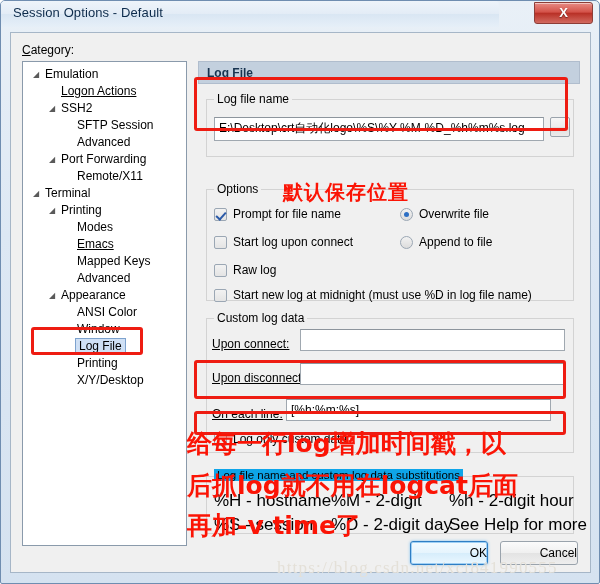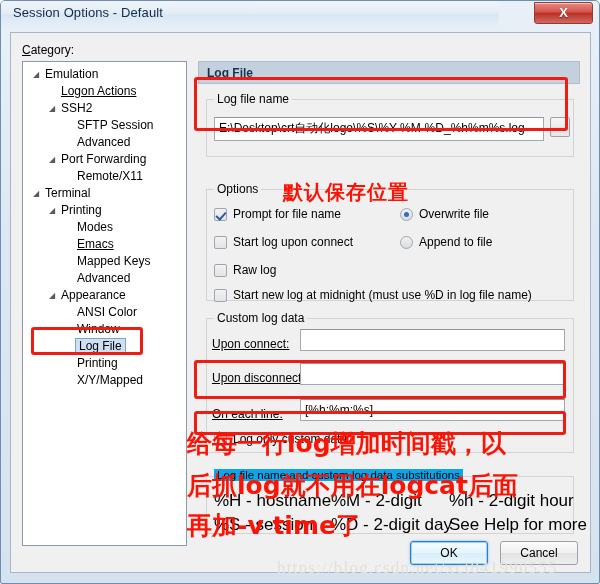--- a/index.html
+++ b/index.html
@@ -262,21 +262,21 @@
     text-align: center;
   }
 
   
   .dlg-btn {
     position: absolute;
     box-sizing: border-box;
     width: 78px; height: 24px;
     font-size: 12px;
     color: #000;
-    text-align: center;
+    text-align: right;
     line-height: 22px;
     border-radius: 3px;
     background: linear-gradient(to bottom, #fbfbfb 0%, #f0f0f0 48%, #e3e3e3 50%, #eeeeee 100%);
     border: 1px solid #9aa3ac;
     cursor: pointer;
   }
   #ok-button {
     border: 1px solid #2f7ec4;
     box-shadow: 0 0 0 1px #9fd0f5 inset, 0 0 3px #7fc0f0;
     background: linear-gradient(to bottom, #f4fbff 0%, #e6f4fd 48%, #d6edfb 50%, #eaf7ff 100%);
@@ -346,21 +346,21 @@
         <div class="tree-item"><span class="arrow" style="left: 24px;">◢</span><span class="tlabel" style="margin-left: 36px;">Printing</span></div>
         <div class="tree-item"><span class="tlabel" style="margin-left: 52px;">Modes</span></div>
         <div class="tree-item"><span class="tlabel" style="margin-left: 52px; text-decoration: underline;">Emacs</span></div>
         <div class="tree-item"><span class="tlabel" style="margin-left: 52px;">Mapped Keys</span></div>
         <div class="tree-item"><span class="tlabel" style="margin-left: 52px;">Advanced</span></div>
         <div class="tree-item"><span class="arrow" style="left: 24px;">◢</span><span class="tlabel" style="margin-left: 36px;">Appearance</span></div>
         <div class="tree-item"><span class="tlabel" style="margin-left: 52px;">ANSI Color</span></div>
         <div class="tree-item"><span class="tlabel" style="margin-left: 52px;">Window</span></div>
         <div class="tree-item selected"><span class="tlabel" style="margin-left: 52px;">Log File</span></div>
         <div class="tree-item"><span class="tlabel" style="margin-left: 52px;">Printing</span></div>
-        <div class="tree-item"><span class="tlabel" style="margin-left: 52px;">X/Y/Mapped</span></div>
+        <div class="tree-item"><span class="tlabel" style="margin-left: 52px;">X/Y/Desktop</span></div>
       </div>
 
     <div id="panel-header">
       <span>Log File</span>
     </div>
 
     <div class="group" style="left:195px; top:66px; width:368px; height:58px;">
       <div class="legend">Log file name</div>
     </div>
     <div class="txtinput" style="left:203px; top:84px; width:330px; height:24px;">E:\Desktop\crt自动化logo\%S\%Y-%M-%D_%h%m%s.log</div>
@@ -400,21 +400,21 @@
       <div class="legend">Custom log data</div>
     </div>
 
     <div class="field-label" style="left:201px; top:304px;">Upon connect:</div>
     <div class="txtinput" style="left:289px; top:296px; width:265px; height:22px;"></div>
 
     <div class="field-label" style="left:201px; top:338px;">Upon disconnect:</div>
     <div class="txtinput" style="left:289px; top:330px; width:265px; height:22px;"></div>
 
     <div class="field-label" style="left:201px; top:374px;">On each line:</div>
-    <div class="txtinput" style="left:289px; top:366px; width:265px; height:22px;">[%h:%m:%s]</div>
+    <div class="txtinput" style="left:275px; top:366px; width:265px; height:22px;">[%h:%m:%s]</div>
 
     <div class="chk-row" style="left:203px; top:400px;">
       <span class="cbox"></span>
       <span class="ctext">Log only custom data</span>
     </div>
 
     <div id="subs-group">
       <div class="legend">Log file name and custom log data substitutions</div>
     </div>
     <div class="sub-cell" style="left:203px; top:458px;">%H - hostname</div>

